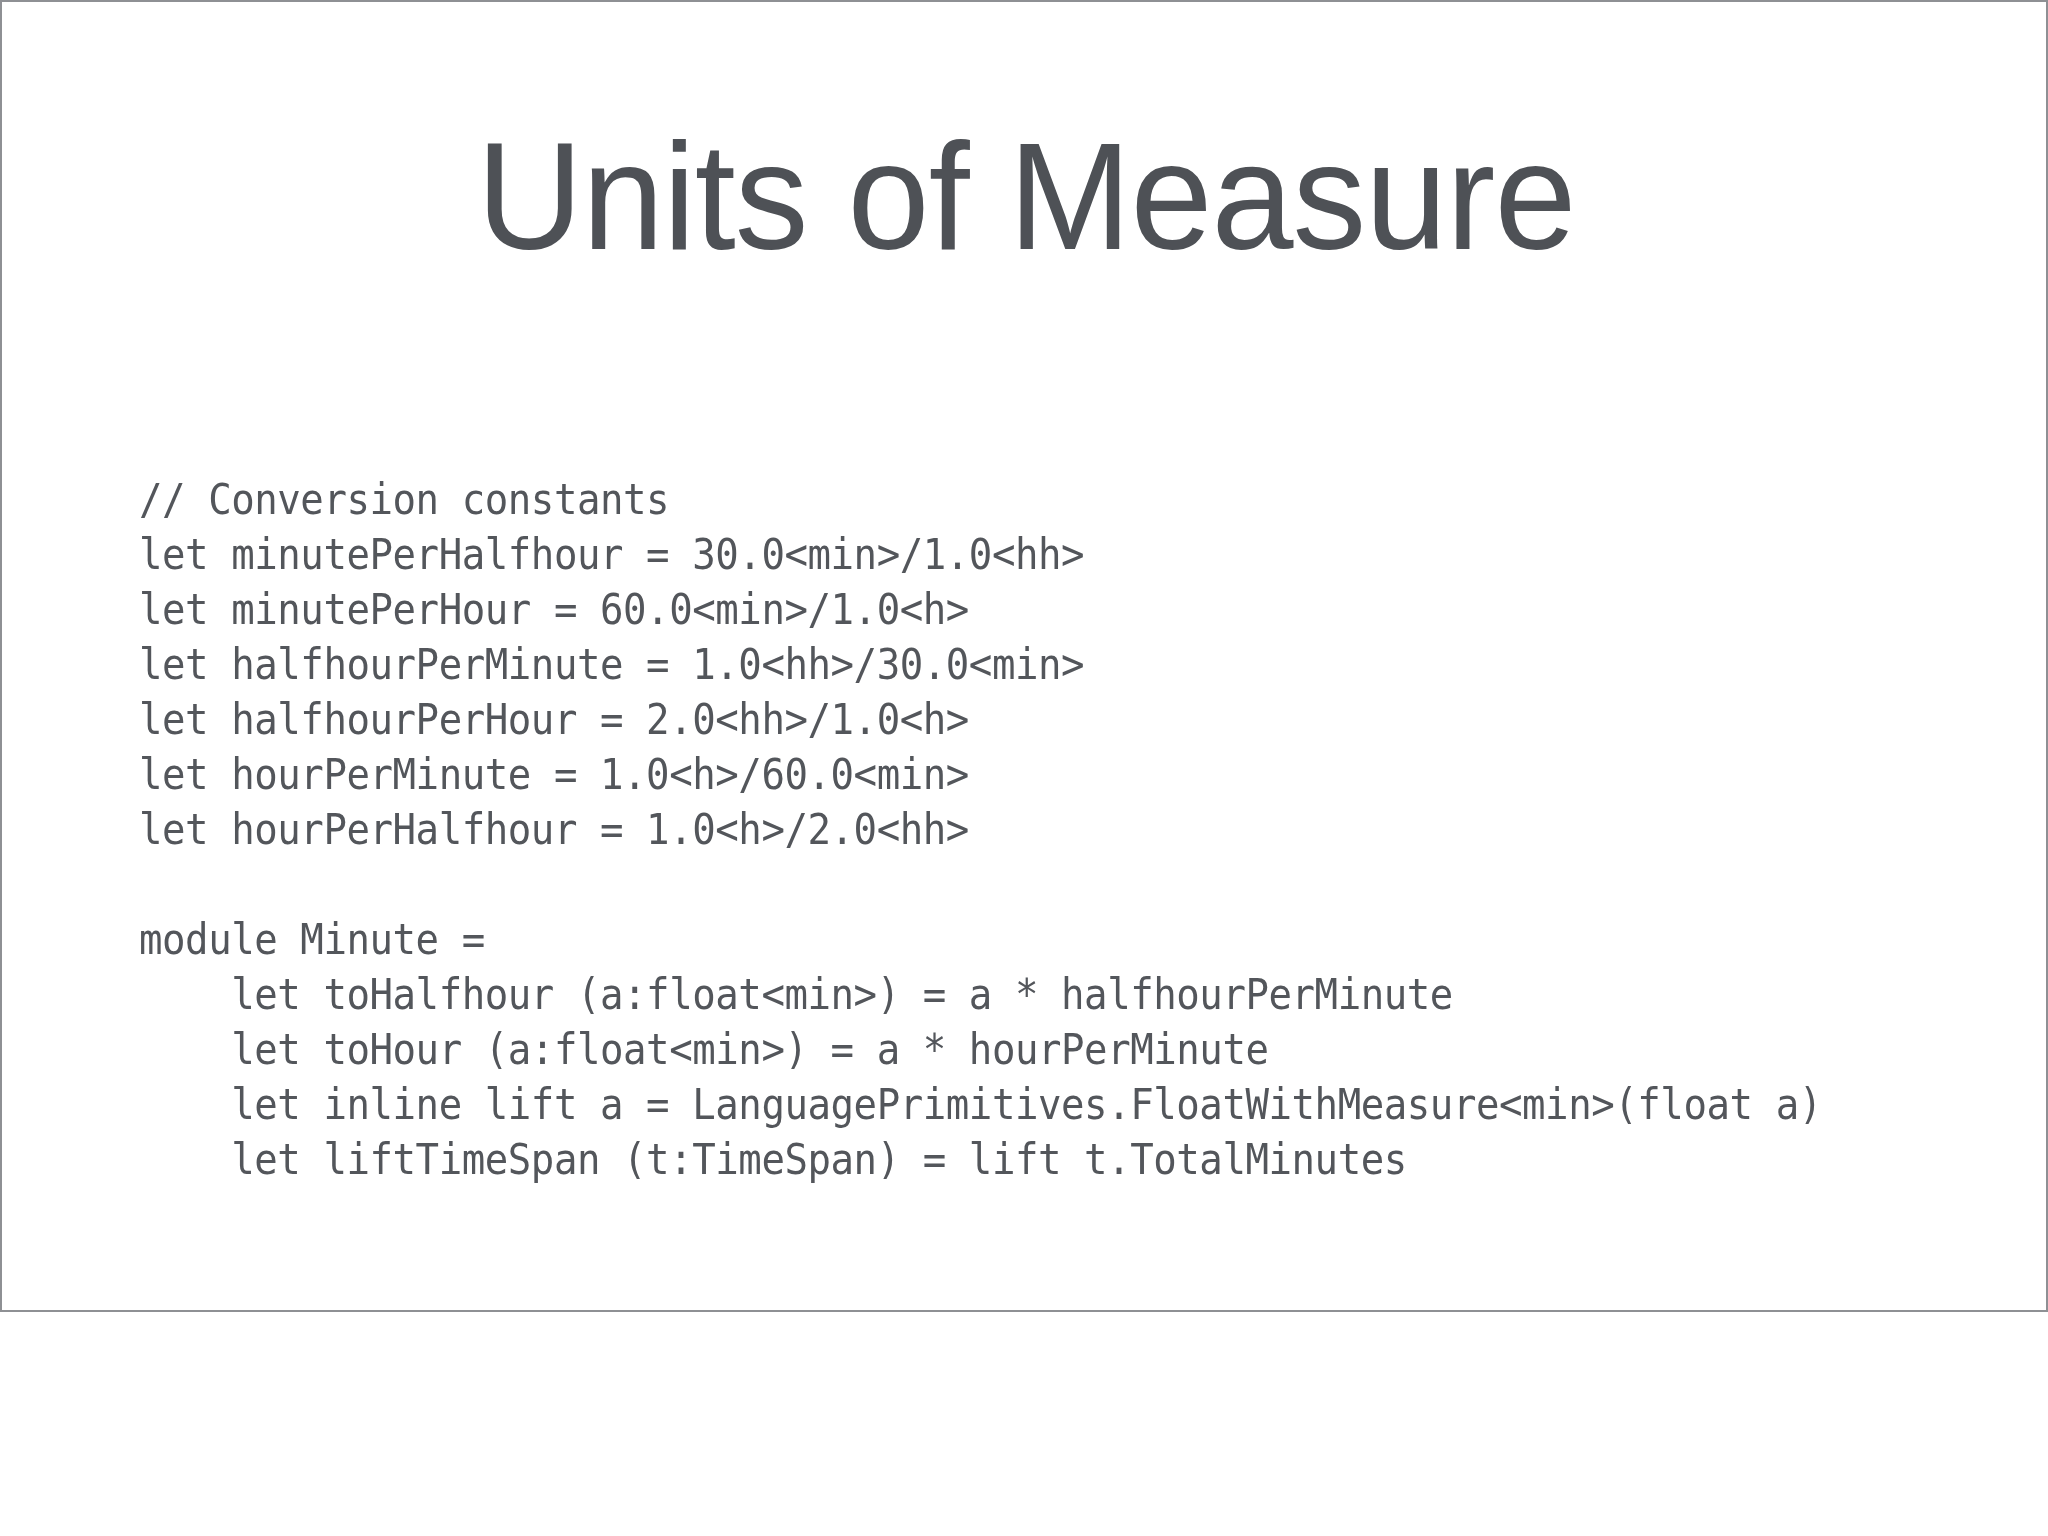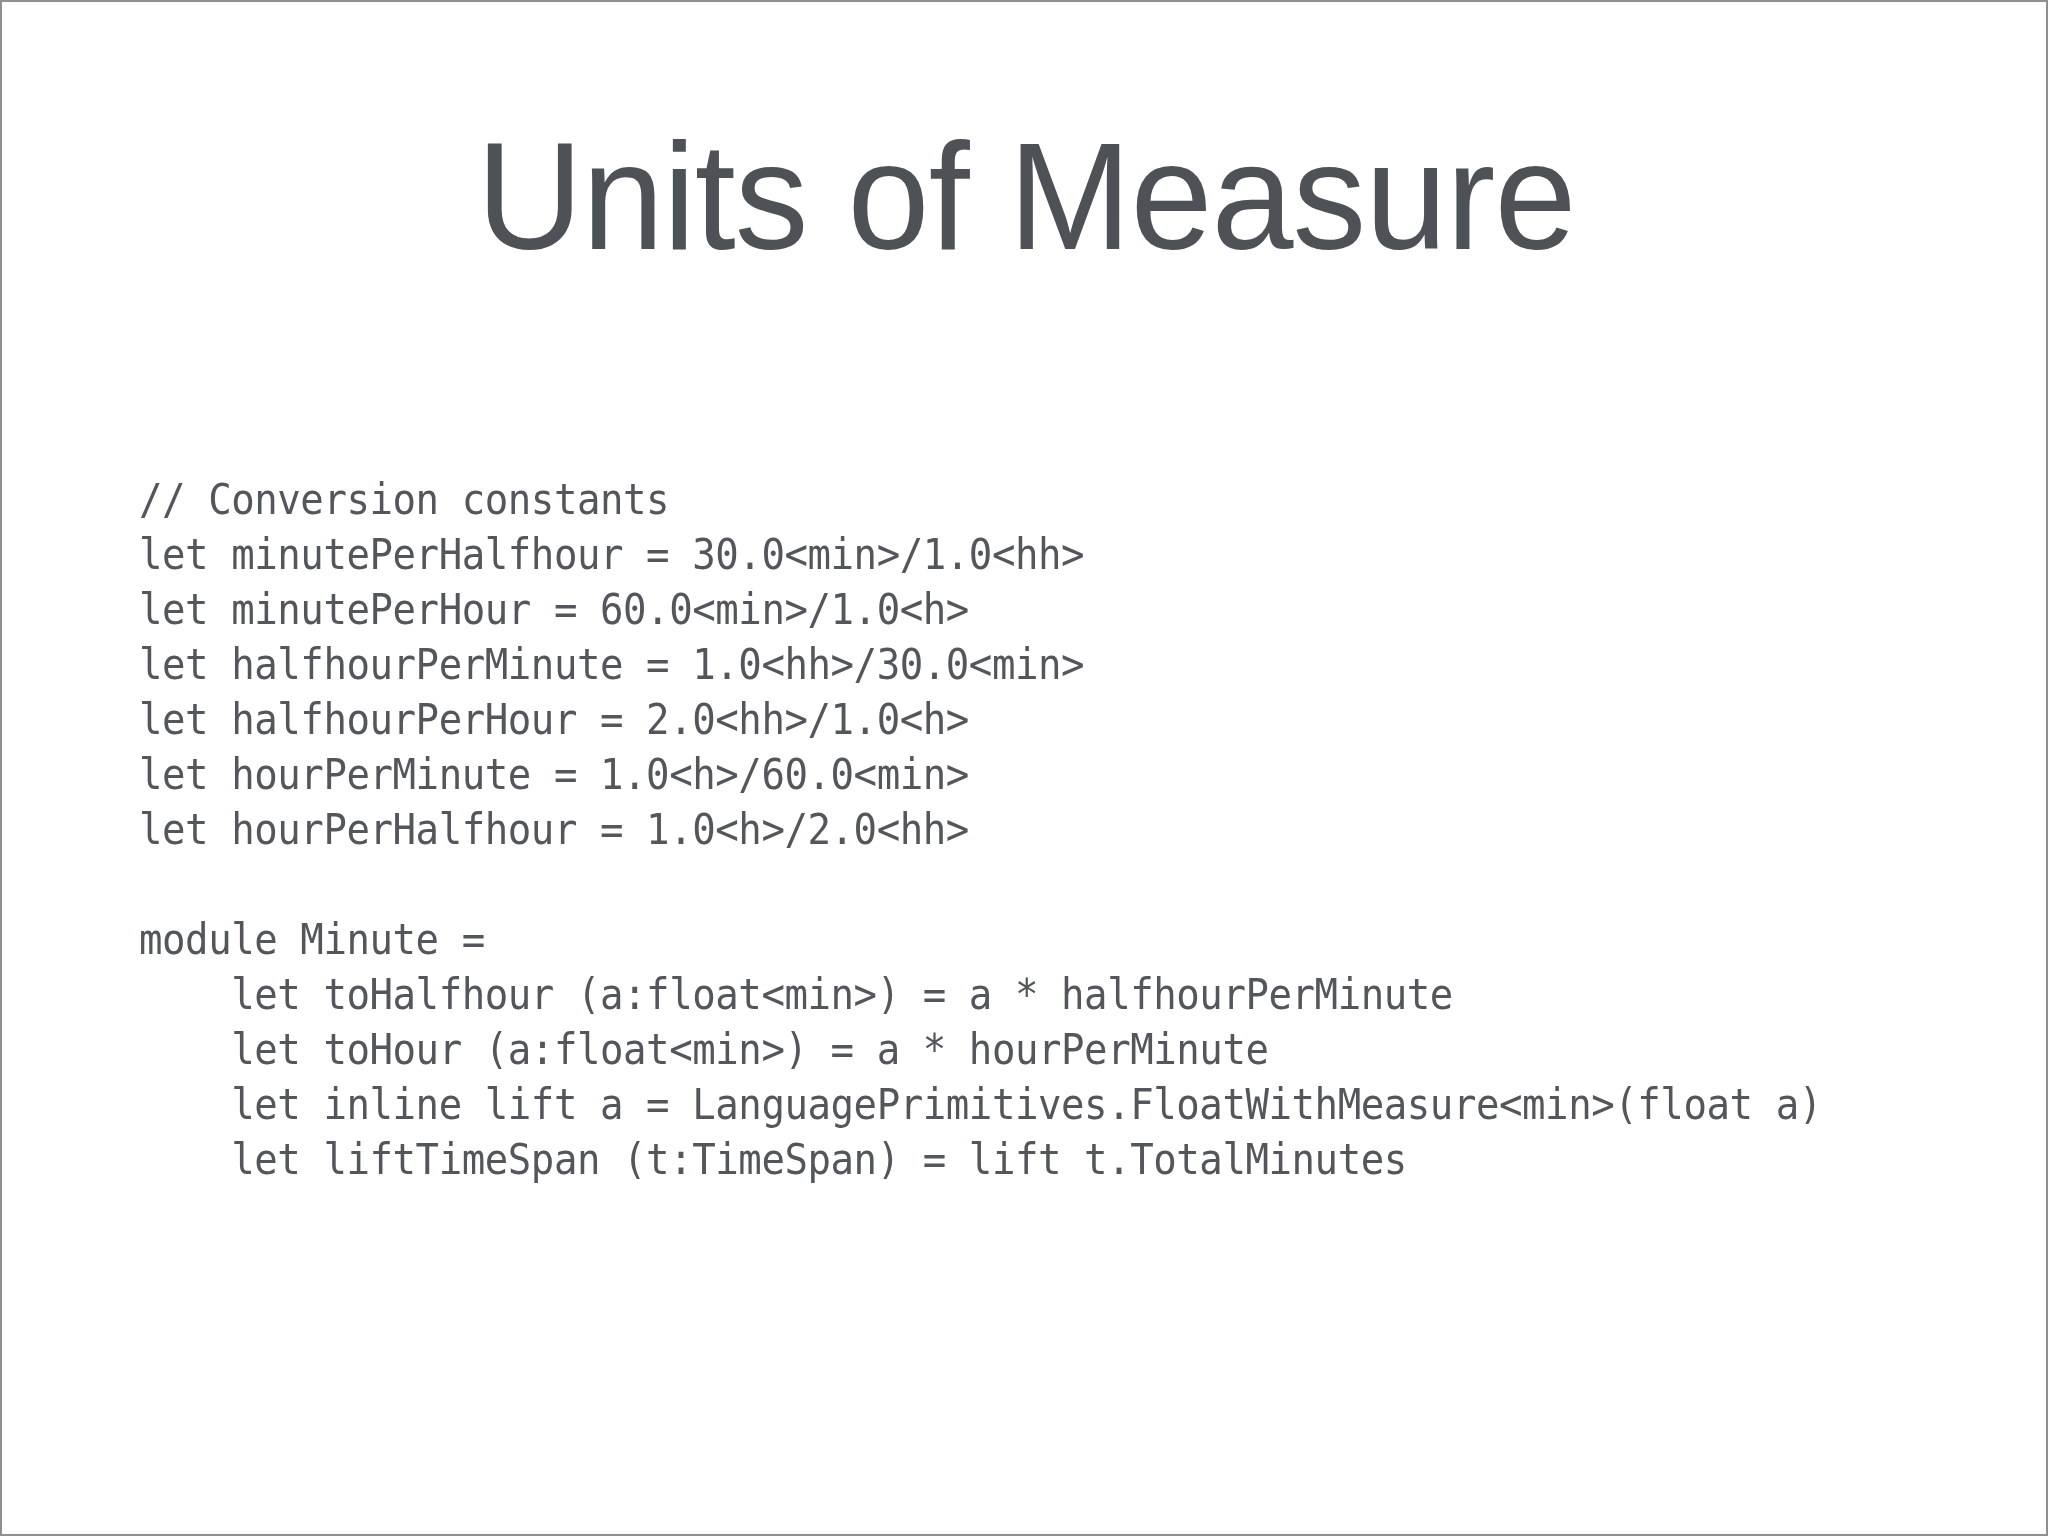--- a/index.html
+++ b/index.html
@@ -3,21 +3,21 @@
 <meta charset="utf-8">
 <style>
   html, body {
     margin: 0;
     padding: 0;
     background: #ffffff;
   }
   #slide {
     position: relative;
     width: 2048px;
-    height: 1536px;
+    height: 1312px;
     background: #ffffff;
     box-sizing: border-box;
     border: 2px solid #8e9094;
     overflow: hidden;
   }
   #slide-title {
     position: absolute;
     top: 112px;
     left: 0;
     width: 2048px;

